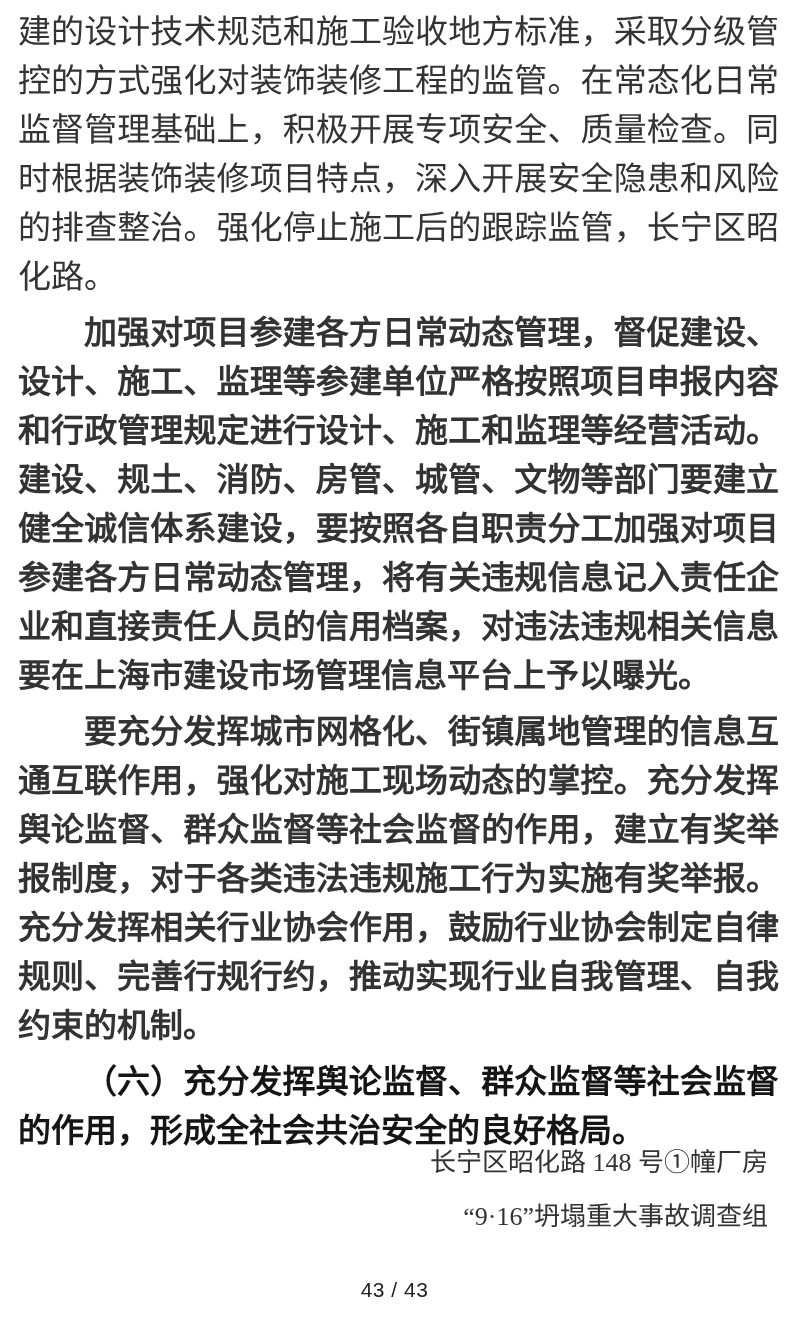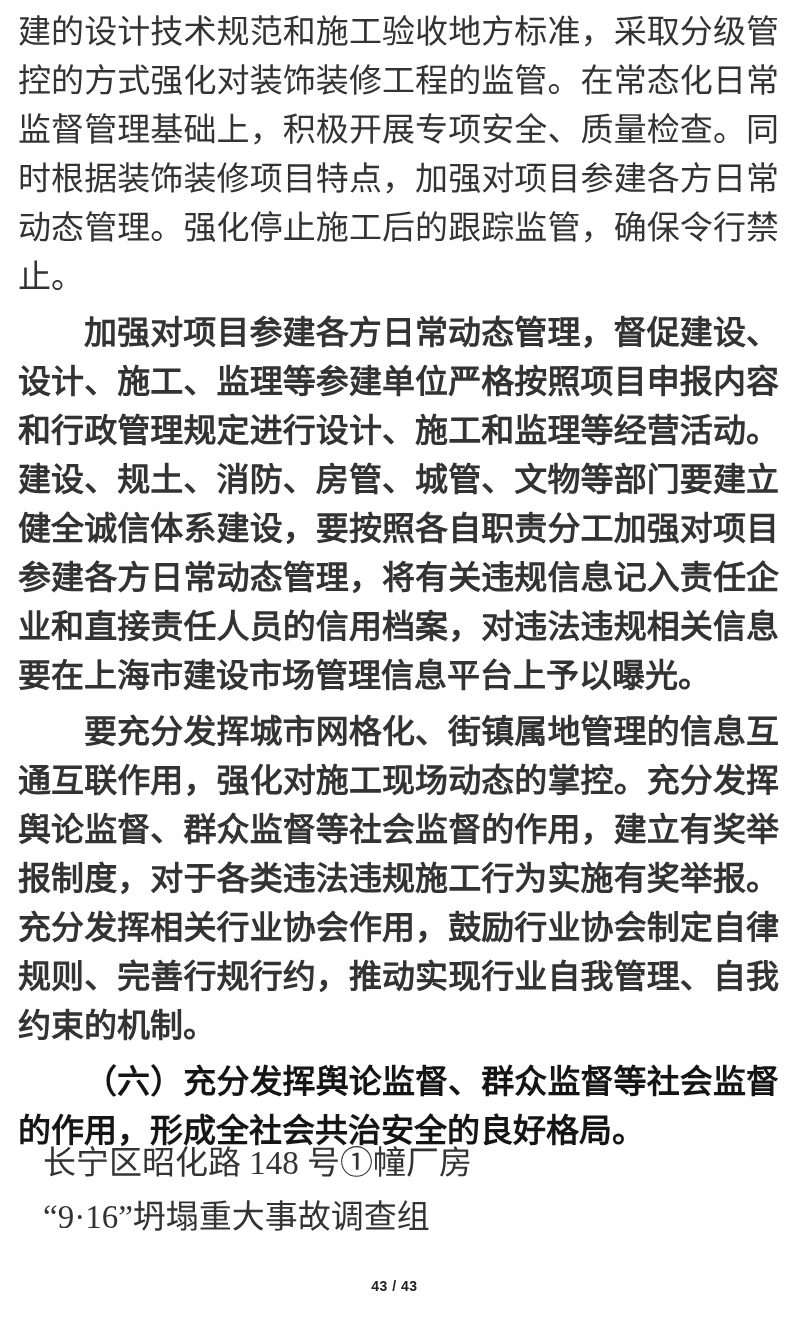--- a/index.html
+++ b/index.html
@@ -31,51 +31,51 @@
   }
   .heading {
     font-weight: bold;
     color: #151515;
   }
   .signature {
     position: absolute;
     top: 1136px;
     right: 31px;
     left: 0;
-    text-align: left;
-    font-size: 33px;
+    text-align: right;
+    font-size: 26px;
     line-height: 54px;
     color: #333333;
     margin-left: 43px;
   }
   .signature .sig-line {
     margin: 0;
   }
   .footer {
     position: absolute;
     top: 1278px;
     left: 0;
     width: 100%;
     text-align: center;
     font-family: "Liberation Sans", "DejaVu Sans", sans-serif;
-    font-size: 14px;
-    font-weight: bold;
+    font-size: 21px;
+    font-weight: normal;
     color: #222222;
     letter-spacing: 0.5px;
     padding-right: 10px;
     box-sizing: border-box;
   }
 </style>
 </head>
 <body>
 
 <div class="page">
 
   <div class="content">
-    <p class="para">建的设计技术规范和施工验收地方标准，采取分级管控的方式强化对装饰装修工程的监管。在常态化日常监督管理基础上，积极开展专项安全、质量检查。同时根据装饰装修项目特点，加强对项目参建各方日常动态管理。强化停止施工后的跟踪监管，确保令行禁止。</p>
+    <p class="para">建的设计技术规范和施工验收地方标准，采取分级管控的方式强化对装饰装修工程的监管。在常态化日常监督管理基础上，积极开展专项安全、质量检查。同时根据装饰装修项目特点，深入开展安全隐患和风险的排查整治。强化停止施工后的跟踪监管，长宁区昭化路。</p>
 
     <p class="para indent">加强对项目参建各方日常动态管理，督促建设、设计、施工、监理等参建单位严格按照项目申报内容和行政管理规定进行设计、施工和监理等经营活动。建设、规土、消防、房管、城管、文物等部门要建立健全诚信体系建设，要按照各自职责分工加强对项目参建各方日常动态管理，将有关违规信息记入责任企业和直接责任人员的信用档案，对违法违规相关信息要在上海市建设市场管理信息平台上予以曝光。</p>
 
     <p class="para indent">要充分发挥城市网格化、街镇属地管理的信息互通互联作用，强化对施工现场动态的掌控。充分发挥舆论监督、群众监督等社会监督的作用，建立有奖举报制度，对于各类违法违规施工行为实施有奖举报。充分发挥相关行业协会作用，鼓励行业协会制定自律规则、完善行规行约，推动实现行业自我管理、自我约束的机制。</p>
 
     <p class="para indent heading">（六）充分发挥舆论监督、群众监督等社会监督的作用，形成全社会共治安全的良好格局。</p>
   </div>
 
   <div class="signature">
     <p class="sig-line">长宁区昭化路 148 号①幢厂房</p>

